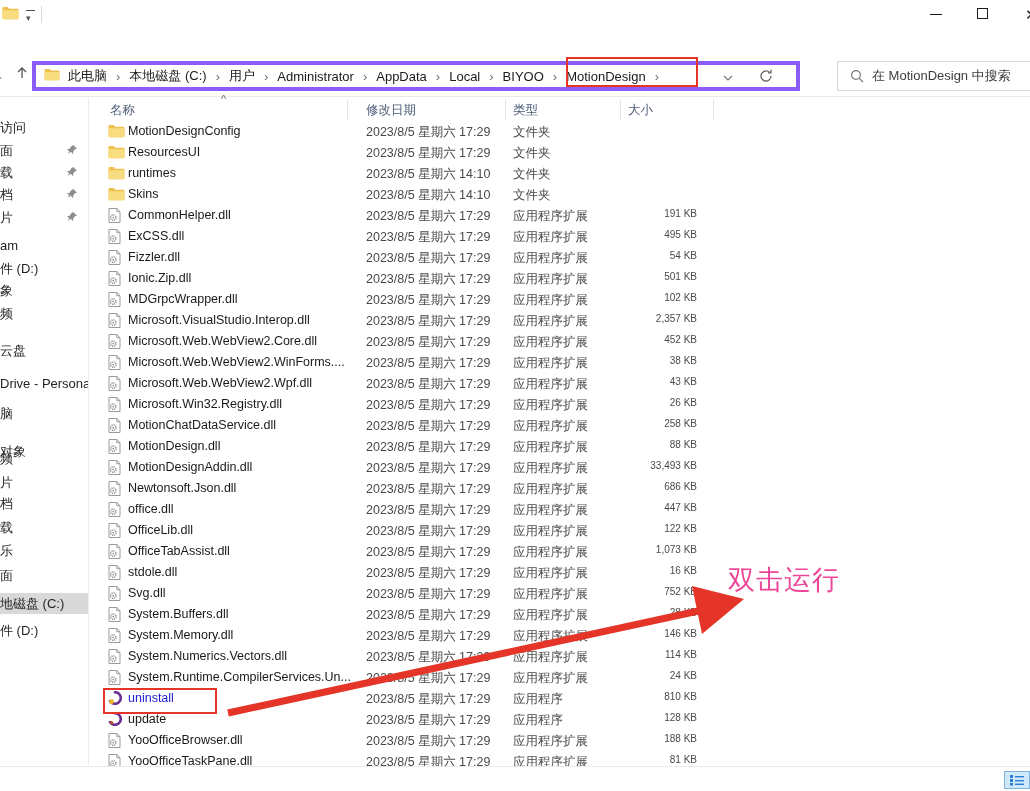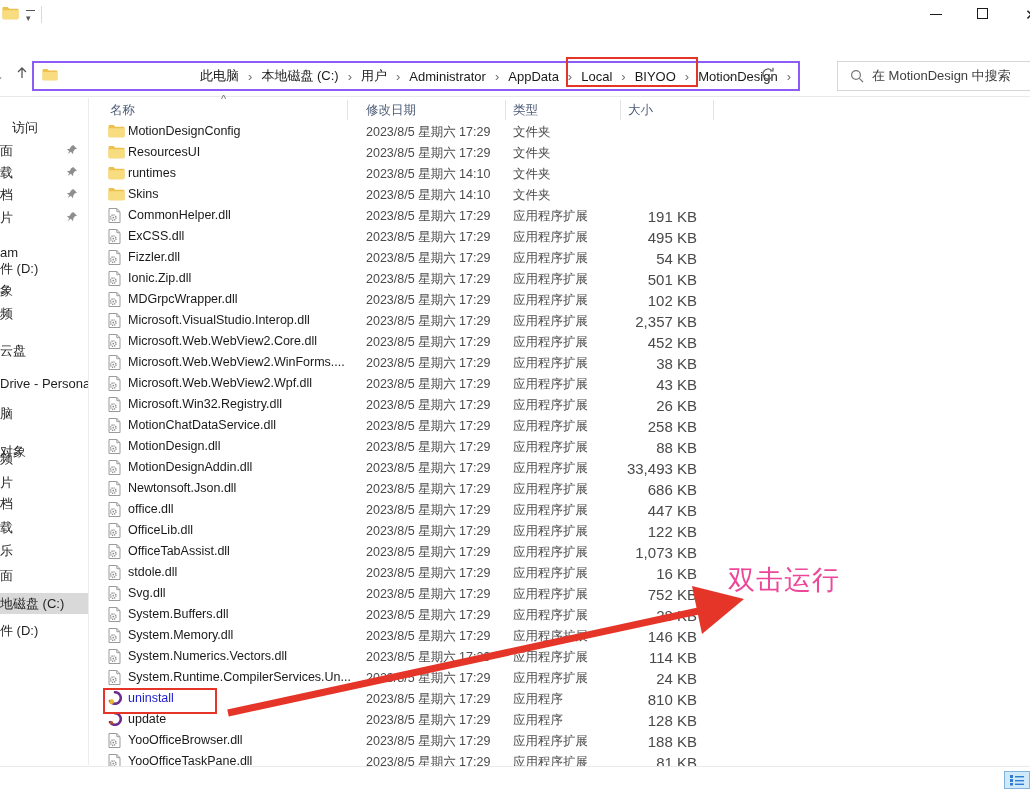--- a/index.html
+++ b/index.html
@@ -23,21 +23,21 @@
 
   
   .ribbon { position:absolute; left:0; top:30px; width:1030px; height:25px; background:#fff; border-bottom:1px solid #eee; }
   .rtab { position:absolute; top:3px; font-size:13px; color:#3b3b3b; cursor:default; }
   .ribbon-collapse { position:absolute; left:1012px; top:6px; color:#8a8a8a; font-size:12px; }
 
   
   .addr-row { position:absolute; left:0; top:56px; width:1030px; height:41px; background:#fff; border-bottom:1px solid #e9e9e9; }
   .nav-chev-cut { position:absolute; left:-6px; top:13px; color:#8a8a8a; font-size:12px; }
   .nav-up { position:absolute; left:12px; top:9px; width:20px; height:20px; color:#555; font-size:14px; text-align:center; line-height:20px; }
-  .addr-box { position:absolute; left:32px; top:5px; width:768px; height:30px; border:2px solid #8b5cf6; background:#fff; display:flex; align-items:center;justify-content:space-between; }
+  .addr-box { position:absolute; left:32px; top:5px; width:768px; height:30px; border:4px solid #8b5cf6; background:#fff; display:flex; align-items:center; }
   .addr-folder { flex:0 0 auto; margin:0 6px 0 8px; }
   .crumb { font-size:13px; color:#1a1a1a; white-space:nowrap; padding:0 2px; }
   .crumb-sep { font-size:13px; color:#6f6f6f; padding:0 7px; }
   .addr-dd { position:absolute; right:62px; top:7px; color:#777; font-size:11px; }
   .addr-refresh { position:absolute; right:22px; top:3px; }
   .search-box { position:absolute; left:837px; top:5px; width:200px; height:30px; border:1px solid #d6d6d6; background:#fff; display:flex; align-items:center; }
   .search-text { font-size:13px; color:#3d3d3d; white-space:nowrap; margin-left:8px; }
 
   
   .sidebar { position:absolute; left:0; top:97px; width:88px; height:669px; background:#fff; overflow:hidden; }
@@ -51,21 +51,21 @@
   .col-head { position:absolute; top:4px; font-size:12.5px; color:#4c5b76; white-space:nowrap; }
   .col-sep { position:absolute; top:2px; height:20px; border-left:1px solid #e3e3e3; }
   .sort-caret { position:absolute; left:126px; top:-5px; font-size:11px; color:#6c6c6c; }
   .rows { position:absolute; left:0; top:23px; width:935px; }
   .frow { position:relative; width:935px; height:21px; }
   .frow .ficon { position:absolute; left:13px; top:3px; }
   .frow .fname { position:absolute; left:33px; top:3px; font-size:12.5px; color:#191919; white-space:nowrap; }
   .frow .fname.blue { color:#1c1ccd; }
   .frow .fdate, .frow .ftype { position:absolute; top:3px; font-size:12.5px; color:#4a4a4a; white-space:nowrap; }
   .frow .fdate { left:271px; } .frow .ftype { left:418px; }
-  .frow .fsize { position:absolute; top:3px; right:333px; font-size:15px; color:#4a4a4a; white-space:nowrap; }
+  .frow .fsize { position:absolute; top:3px; right:333px; font-size:10px; color:#4a4a4a; white-space:nowrap; }
 
   
   .statusbar { position:absolute; left:0; top:766px; width:1030px; height:25px; border-top:1px solid #eaeaea; background:#fff; }
   .view-toggle { position:absolute; left:1004px; top:4px; width:26px; height:18px; background:#cfe8fa; border:1px solid #7fb4dc; display:flex; align-items:center; justify-content:center; }
 
   
   .red-box { position:absolute; border:2px solid #e53528; background:transparent; }
   .anno-text { position:absolute; left:728px; top:562px; font-size:27px; color:#ec4899; letter-spacing:1px; white-space:nowrap; }
   .arrow-layer { position:absolute; left:0; top:0; width:1030px; height:791px; pointer-events:none; }
 </style>
@@ -144,34 +144,34 @@
     <div class="search-box">
       <svg style="margin-left:12px" width="14" height="14" viewBox="0 0 14 14">
           <circle cx="6" cy="6" r="4.4" fill="none" stroke="#777" stroke-width="1.2"></circle>
           <path d="M9.3 9.3L13 13" stroke="#777" stroke-width="1.2"></path>
         </svg>
       <span class="search-text">在 MotionDesign 中搜索</span>
     </div>
   </div>
 
   <div class="sidebar" id="sidebar">
-      <div class="sb-item" style="top: 20px; margin-left: 12px;"><span>访问</span></div>
+      <div class="sb-item" style="top: 20px;"><span>访问</span></div>
       <div class="sb-item" style="top: 43px;"><span>面</span><svg class="sb-pin" width="12" height="12" viewBox="0 0 12 12">
           <path d="M7.2 1l3.8 3.8-2.1.4-1.6 2.2-.3 2.9-2.1-2.6L1.6 10l1.7-2.7L.9 5.2l2.9-.4 1.2-2.3z" fill="#8e8e8e"></path>
         </svg></div>
       <div class="sb-item" style="top: 65px;"><span>载</span><svg class="sb-pin" width="12" height="12" viewBox="0 0 12 12">
           <path d="M7.2 1l3.8 3.8-2.1.4-1.6 2.2-.3 2.9-2.1-2.6L1.6 10l1.7-2.7L.9 5.2l2.9-.4 1.2-2.3z" fill="#8e8e8e"></path>
         </svg></div>
       <div class="sb-item" style="top: 87px;"><span>档</span><svg class="sb-pin" width="12" height="12" viewBox="0 0 12 12">
           <path d="M7.2 1l3.8 3.8-2.1.4-1.6 2.2-.3 2.9-2.1-2.6L1.6 10l1.7-2.7L.9 5.2l2.9-.4 1.2-2.3z" fill="#8e8e8e"></path>
         </svg></div>
       <div class="sb-item" style="top: 110px;"><span>片</span><svg class="sb-pin" width="12" height="12" viewBox="0 0 12 12">
           <path d="M7.2 1l3.8 3.8-2.1.4-1.6 2.2-.3 2.9-2.1-2.6L1.6 10l1.7-2.7L.9 5.2l2.9-.4 1.2-2.3z" fill="#8e8e8e"></path>
         </svg></div>
-      <div class="sb-item" style="top: 138px; margin-top: 7px;"><span>am</span></div>
+      <div class="sb-item" style="top: 138px;"><span>am</span></div>
       <div class="sb-item" style="top: 161px;"><span>件 (D:)</span></div>
       <div class="sb-item" style="top: 183px;"><span>象</span></div>
       <div class="sb-item" style="top: 206px;"><span>频</span></div>
       <div class="sb-item" style="top: 243px;"><span>云盘</span></div>
       <div class="sb-item" style="top: 276px;"><span>Drive - Persona</span></div>
       <div class="sb-item" style="top: 306px;"><span>脑</span></div>
       <div class="sb-item" style="top: 344px;"><span>对象</span></div>
       <div class="sb-item" style="top: 351px;"><span>频</span></div>
       <div class="sb-item" style="top: 375px;"><span>片</span></div>
       <div class="sb-item" style="top: 396px;"><span>档</span></div>

